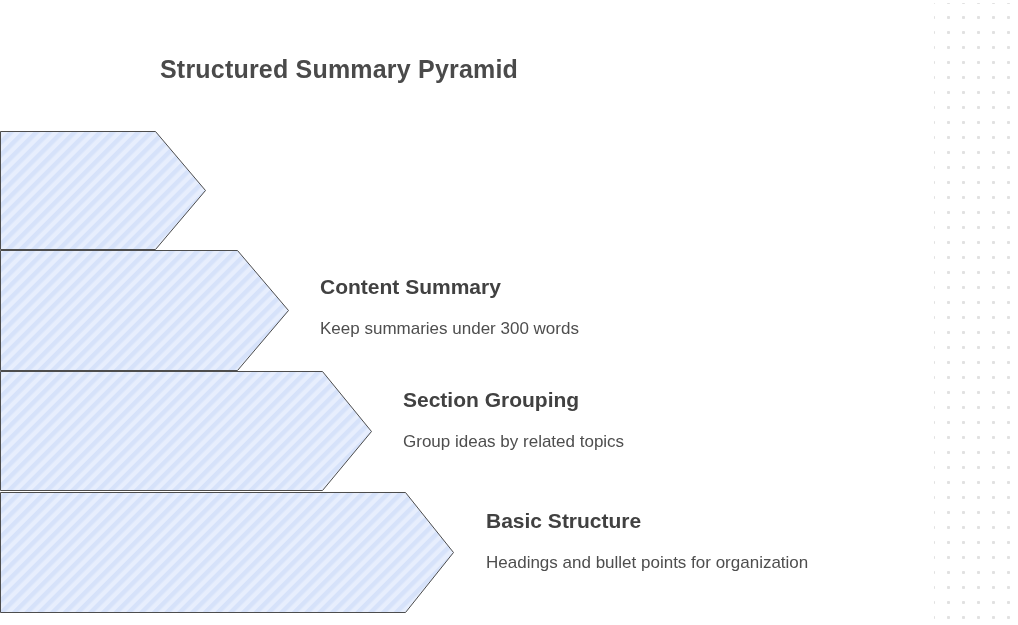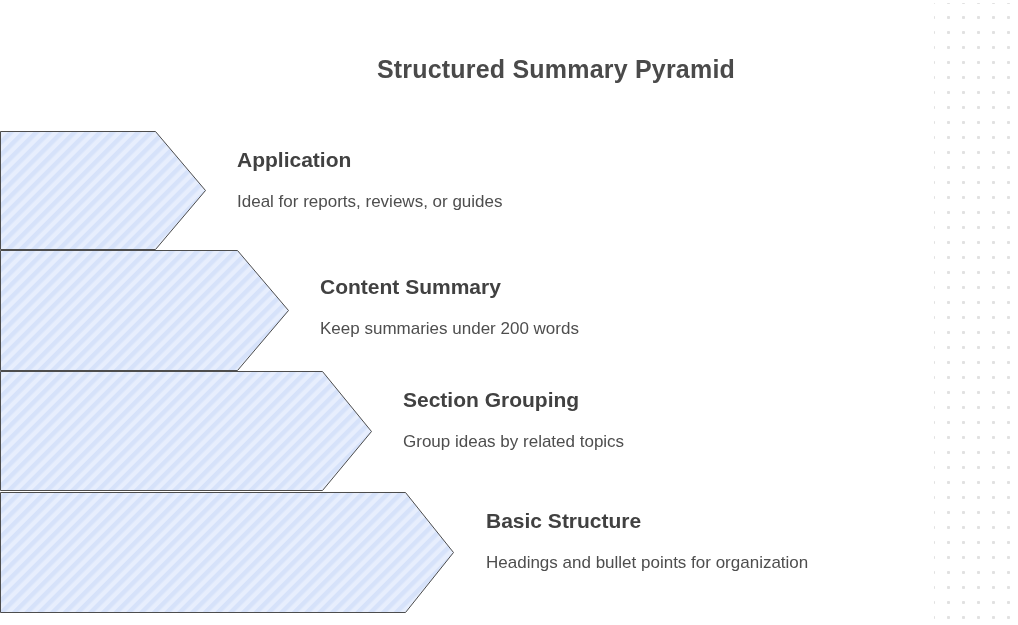--- a/index.html
+++ b/index.html
@@ -13,21 +13,21 @@
     width: 1018px;
     height: 625px;
     background: #ffffff;
     overflow: hidden;
   }
   .diagram-title {
     position: absolute;
     left: 160px;
     top: 36px;
     width: 575px;
-    text-align: right;
+    text-align: left;
     font-size: 25px;
     line-height: 32px;
     font-weight: bold;
     color: #4a4a4a;
     letter-spacing: 0.2px;
   }
   .shapes-svg {
     position: absolute;
     left: 0;
     top: 0;
@@ -81,28 +81,24 @@
         <rect x="0" y="0" width="9" height="9" fill="#e7eefd"></rect>
         <rect x="0" y="0" width="4.5" height="9" fill="#d6e2fa"></rect>
       </pattern>
     </defs>
     <polygon points="0.5,131.5 155.5,131.5 205.5,190.5 155.5,249.5 0.5,249.5" fill="url(#hatch)" stroke="#4d4d4d"></polygon>
     <polygon points="0.5,250.5 237.5,250.5 288.5,310.5 237.5,370.5 0.5,370.5" fill="url(#hatch)" stroke="#4d4d4d"></polygon>
     <polygon points="0.5,371.5 322.5,371.5 371.5,431.5 322.5,490.5 0.5,490.5" fill="url(#hatch)" stroke="#4d4d4d"></polygon>
     <polygon points="0.5,492.5 405.5,492.5 453.5,552.5 405.5,612.5 0.5,612.5" fill="url(#hatch)" stroke="#4d4d4d"></polygon>
   </svg>
 
-  <div class="level-text level-1">
-    <h2 class="level-title">Application</h2>
-    <p class="level-sub">Ideal for reports, reviews, or guides</p>
-  </div>
 
   <div class="level-text level-2">
     <h2 class="level-title">Content Summary</h2>
-    <p class="level-sub">Keep summaries under 200 words</p>
+    <p class="level-sub">Keep summaries under 300 words</p>
   </div>
 
   <div class="level-text level-4">
     <h2 class="level-title">Basic Structure</h2>
     <p class="level-sub">Headings and bullet points for organization</p>
   </div>
 
   <div class="level-text level-3">
     <h2 class="level-title">Section Grouping</h2>
     <p class="level-sub">Group ideas by related topics</p>

